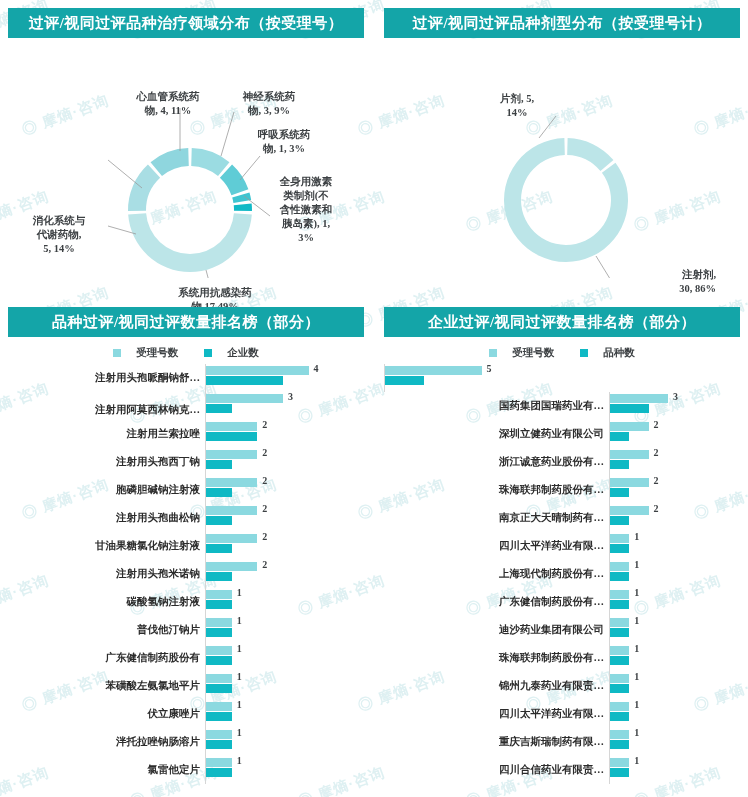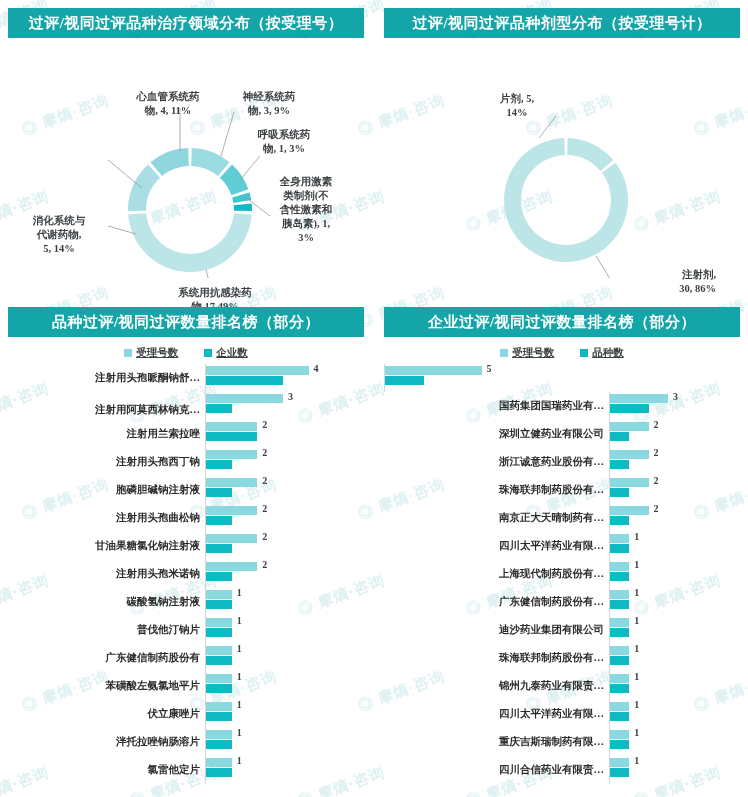--- a/index.html
+++ b/index.html
@@ -35,23 +35,23 @@
   .pie-label {
     position:absolute; font-size:10.5px; color:#3c4043; line-height:14px;
     text-align:center; font-family:"Liberation Serif", serif; font-weight:bold;
   }
 
   
   .legend {
     display:flex; justify-content:center; gap:26px; align-items:center;
     margin-top:9px; margin-bottom:4px; height:14px;
   }
-  .legend-item { display:flex; align-items:center; gap:4px;
+  .legend-item { display:flex; align-items:center; gap:15px;
     font-size:10.5px; color:#3c4043; font-weight:bold;
-    font-family:"Liberation Serif", serif;text-decoration:underline; }
+    font-family:"Liberation Serif", serif; }
   .swatch { width:8px; height:8px; display:inline-block; }
 
   .bars { position:relative; }
   .bar-row { display:flex; align-items:center; position:relative; }
   .bar-cat {
     font-size:10.5px; color:#2b2b2b; text-align:right; padding-right:5px;
     font-family:"Liberation Serif", serif; font-weight:bold;
     white-space:nowrap; overflow:hidden; text-overflow:clip;
   }
   .bar-area { position:relative; flex:1; height:100%;

